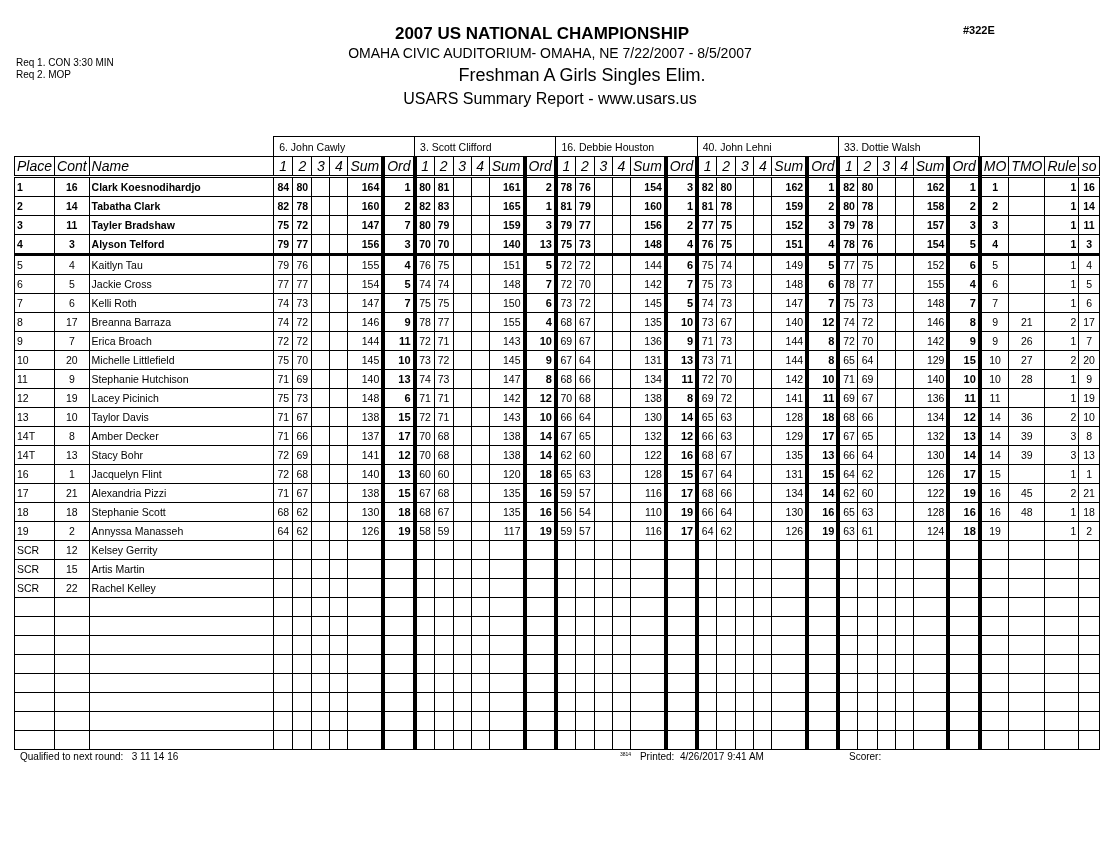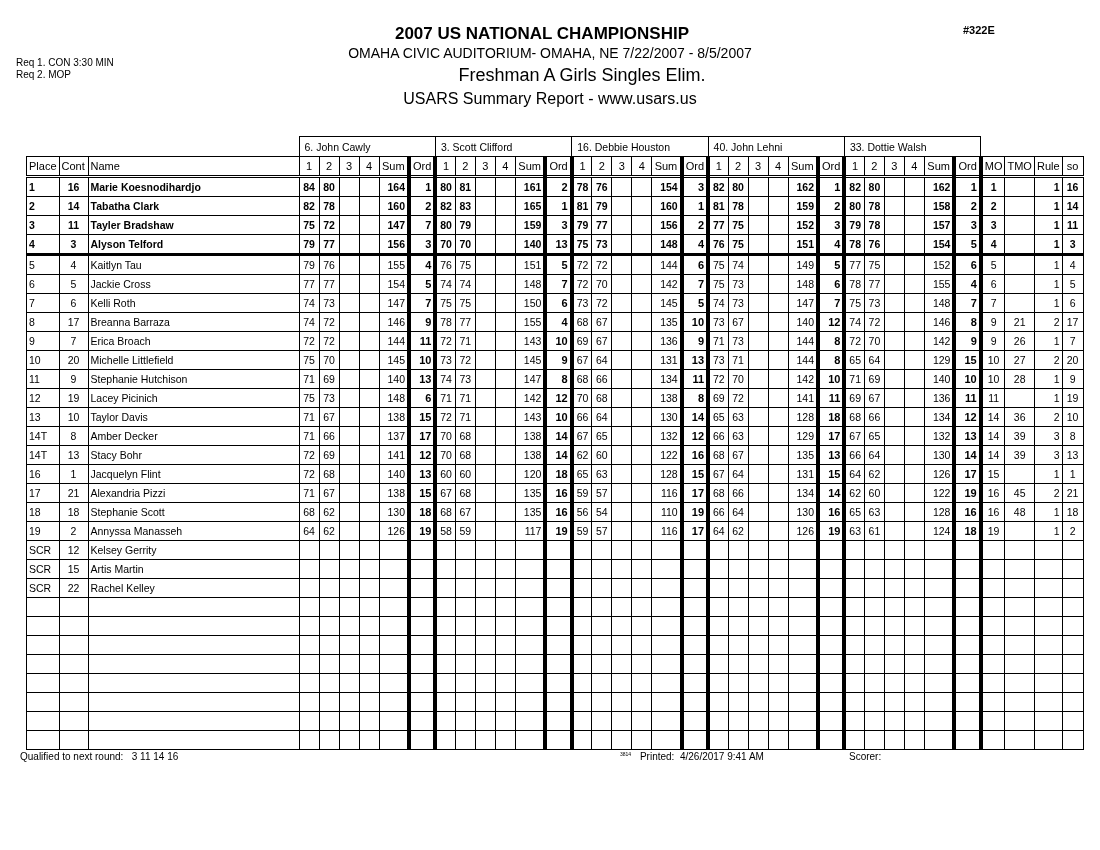--- a/index.html
+++ b/index.html
@@ -5,26 +5,26 @@
   html, body { margin:0; padding:0; background:#ffffff; }
   body { width:1100px; height:850px; position:relative; overflow:hidden; font-family:"Liberation Sans", sans-serif; color:#000; }
   .req { position:absolute; left:16px; top:25px; font-size:10px; line-height:12px;margin-top:32px; }
   .hdr { position:absolute; left:0; width:1100px; text-align:center; }
   .t1 { top:24px; left:-8px; font-size:17px; font-weight:bold; }
   .t2 { top:45px; font-size:14px; }
   .t3 { top:65px; font-size:18px; font-weight:normal;margin-left:32px; }
   .t4 { top:90px; font-size:16px; }
   .evno { position:absolute; left:963px; top:24px; font-size:11px; font-weight:bold; }
 
-  table.grid { position:absolute; left:14px; top:136px; border-collapse:collapse; table-layout:fixed; font-size:10px;margin-left:12px; }
+  table.grid { position:absolute; left:14px; top:136px; border-collapse:collapse; table-layout:fixed; font-size:10px; }
   table.grid td { border:1px solid #000; height:18px; padding:0 2px; white-space:nowrap; overflow:hidden; line-height:18px; }
   table.grid tr.jrow td { height:19px; font-size:10.5px; }
   table.grid tr.jrow td.blank { border:none; }
   table.grid tr.jrow td.judge { border-bottom:1px solid #000; text-align:left; padding-left:5px; }
-  table.grid tr.colhdr td { font-size:11px; border-bottom:3px double #000; height:17px; }
+  table.grid tr.colhdr td { font-size:14px; border-bottom:3px double #000; height:17px;font-style:italic; }
   table.grid tr.data td { height:18px; font-size:10.5px; }
   table.grid tr.bold td { font-weight:bold; }
   table.grid tr.sep td { border-bottom:3px solid #000; }
   td.c { text-align:center; }
   td.r { text-align:right; }
   td.ord { border-left:4px solid #000 !important; border-right:4px solid #000 !important; font-weight:bold; text-align:right; font-size:11px !important; }
   td.ordh { border-left:4px solid #000 !important; border-right:4px solid #000 !important;text-align:center; }
   td.nm { padding-left:5px; }
   .footer-q { position:absolute; left:20px; top:751px; font-size:10px; }
   .footer-p { position:absolute; left:620px; top:751px; font-size:10px; }
@@ -129,21 +129,21 @@
         <td class="c c">Sum</td>
         <td class="ordh">Ord</td>
         <td class="c">MO</td>
         <td class="c">TMO</td>
         <td class="c">Rule</td>
         <td class="c">so</td>
       </tr>
       <tr class="data bold">
         <td>1</td>
         <td class="c">16</td>
-        <td class="nm">Marie Koesnodihardjo</td>
+        <td class="nm">Clark Koesnodihardjo</td>
         <td class="c">84</td>
         <td class="c">80</td>
         <td class="r"></td>
         <td class="r"></td>
         <td class="r">164</td>
         <td class="ord">1</td>
         <td class="c">80</td>
         <td class="c">81</td>
         <td class="r"></td>
         <td class="r"></td>

